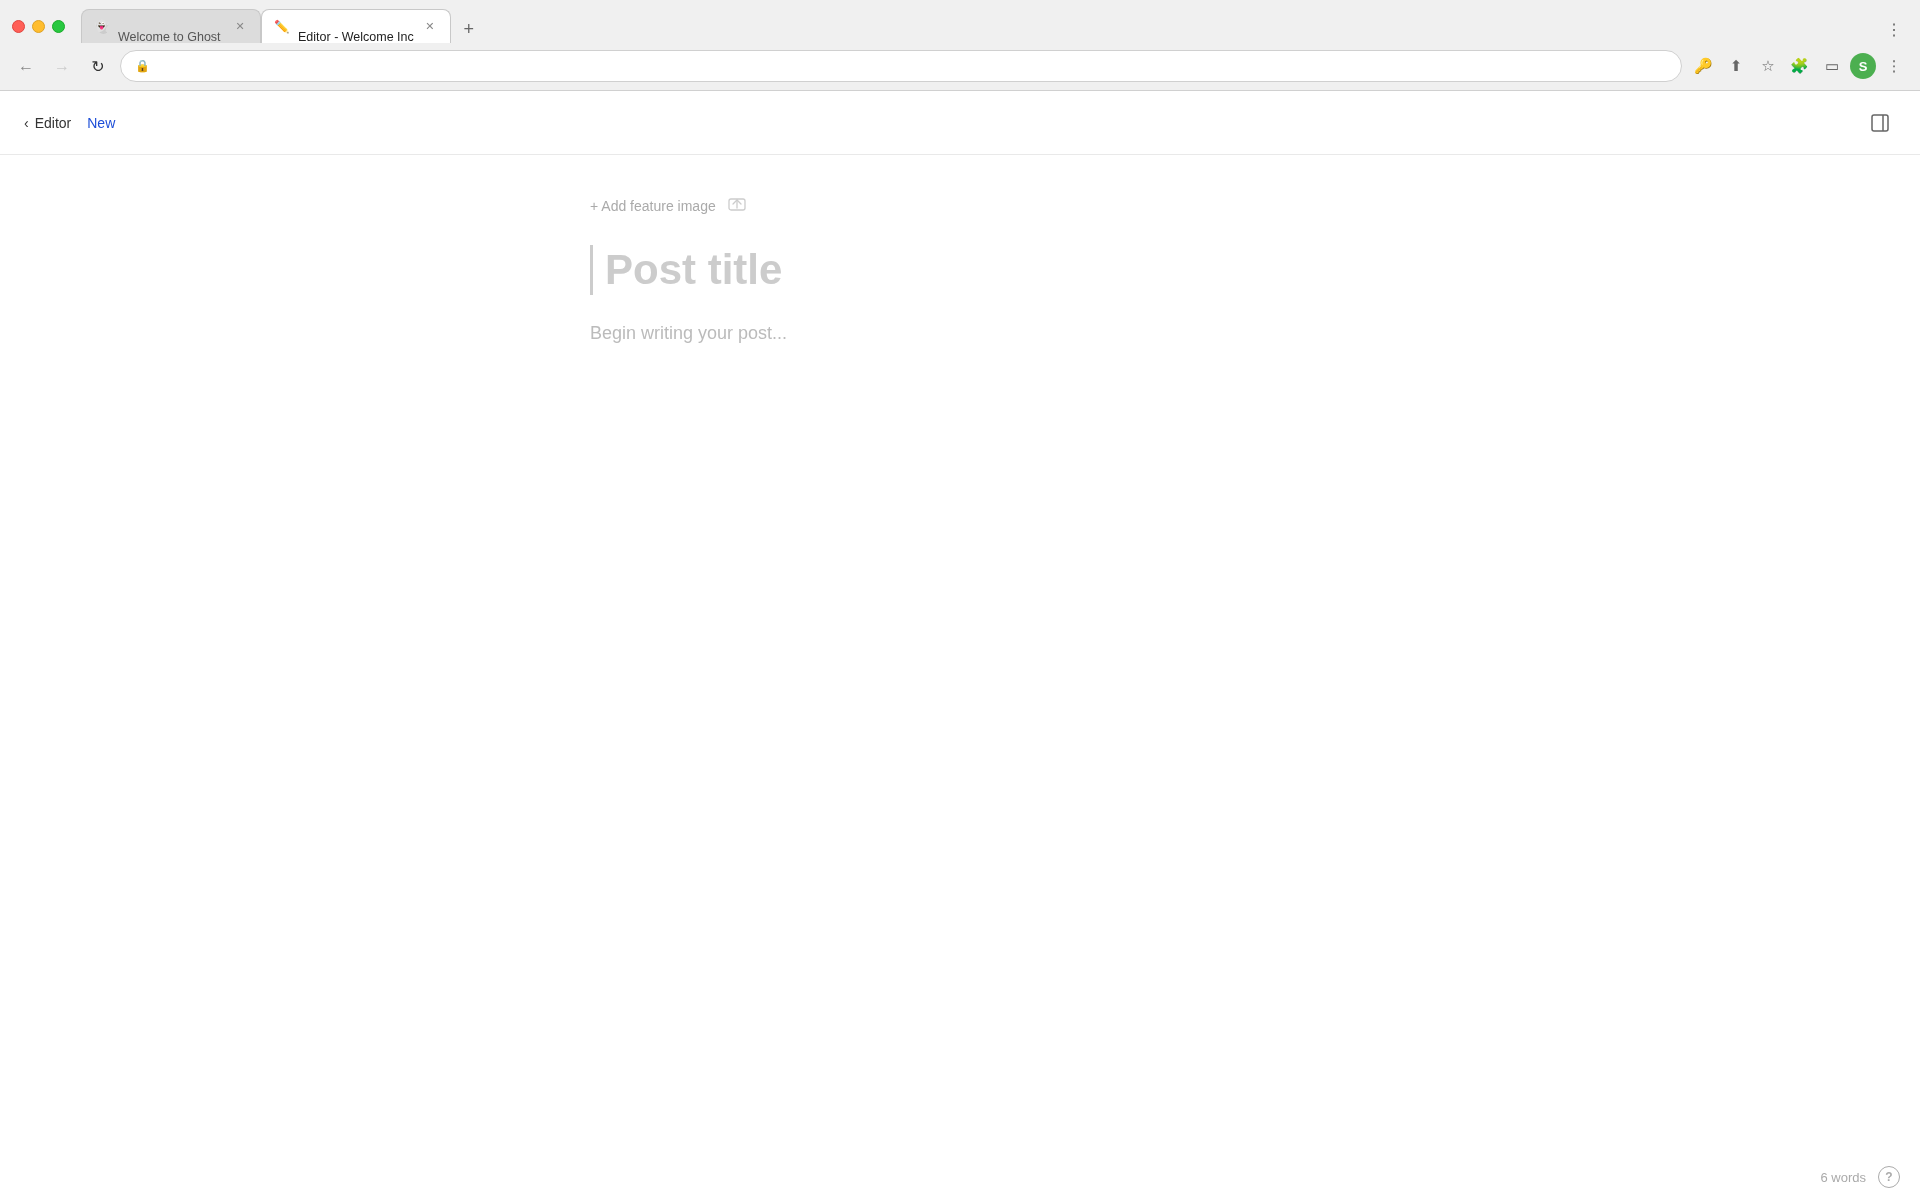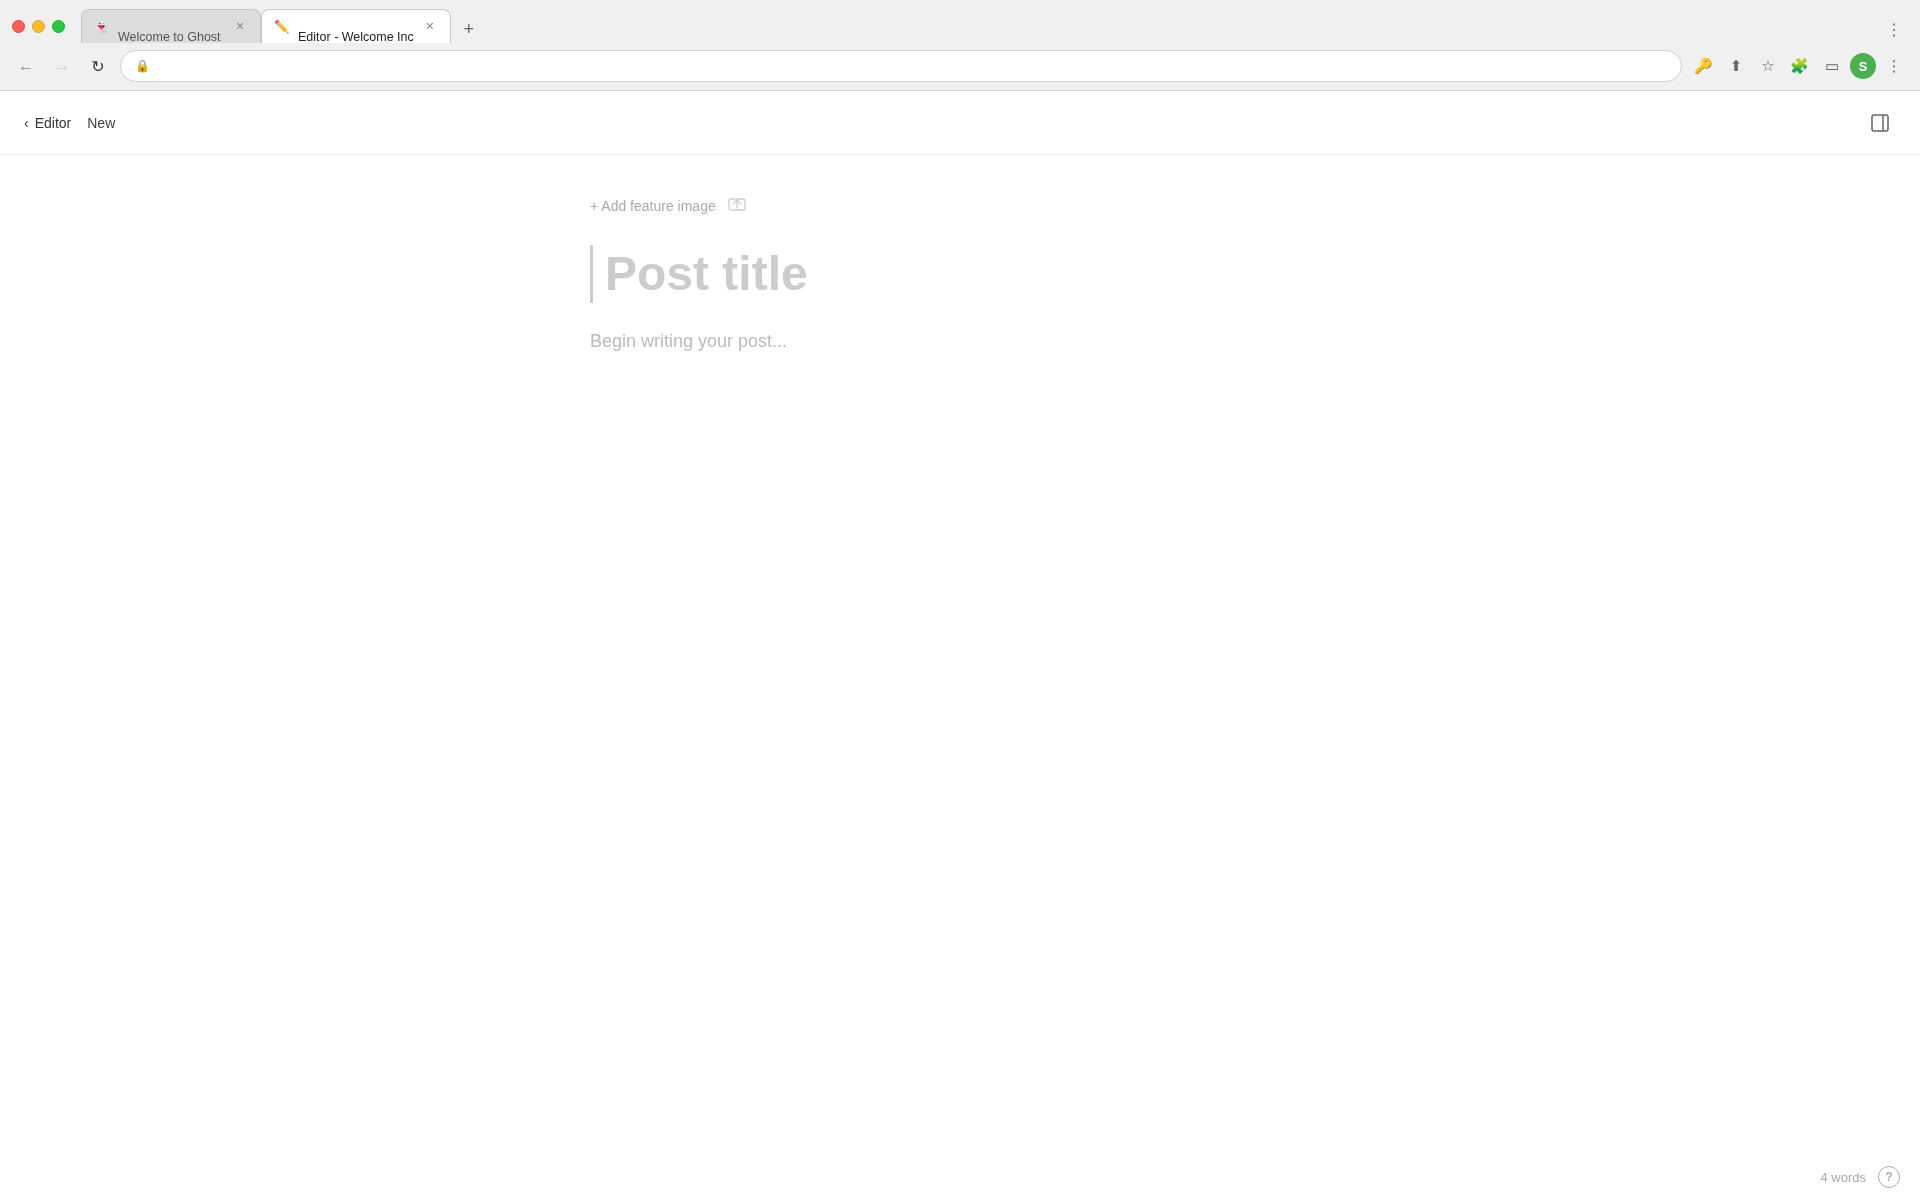--- a/index.html
+++ b/index.html
@@ -219,21 +219,21 @@
     }
 
     .breadcrumb-separator {
       color: #aaa;
       margin: 0 8px;
       font-size: 14px;
     }
 
     .new-label {
       font-size: 14px;
-      color: #404040;
+      color: #1d4ed8;
     }
 
     .toolbar-right {
       margin-left: auto;
       display: flex;
       align-items: center;
       gap: 12px;
     }
 
     .toggle-sidebar-btn {
@@ -277,21 +277,21 @@
       align-items: flex-start;
       gap: 6px;
       cursor: pointer;
       color: #aaa;
     }
 
     .post-title-input {
       width: 100%;
       border: none;
       outline: none;
-      font-size: 48px;
+      font-size: 42px;
       font-weight: 700;
       color: #ccc;
       padding: 0;
       margin-bottom: 20px;
       line-height: 1.2;
       background: transparent;
       border-left: 3px solid #ccc;
       padding-left: 12px;
       resize: none;
       font-family: inherit;
@@ -440,15 +440,15 @@
       <textarea class="post-title-input" rows="1" placeholder="Post title" style="height: auto;"></textarea>
 
       
       <textarea class="post-body-input" rows="10" placeholder="Begin writing your post..." style="height: auto;"></textarea>
 
     </div>
   </div>
 </div>
 
 <div class="status-bar">
-  <span class="word-count">4 words</span>
+  <span class="word-count">6 words</span>
   <div class="help-btn">?</div>
 </div>
 
 </body></html>

